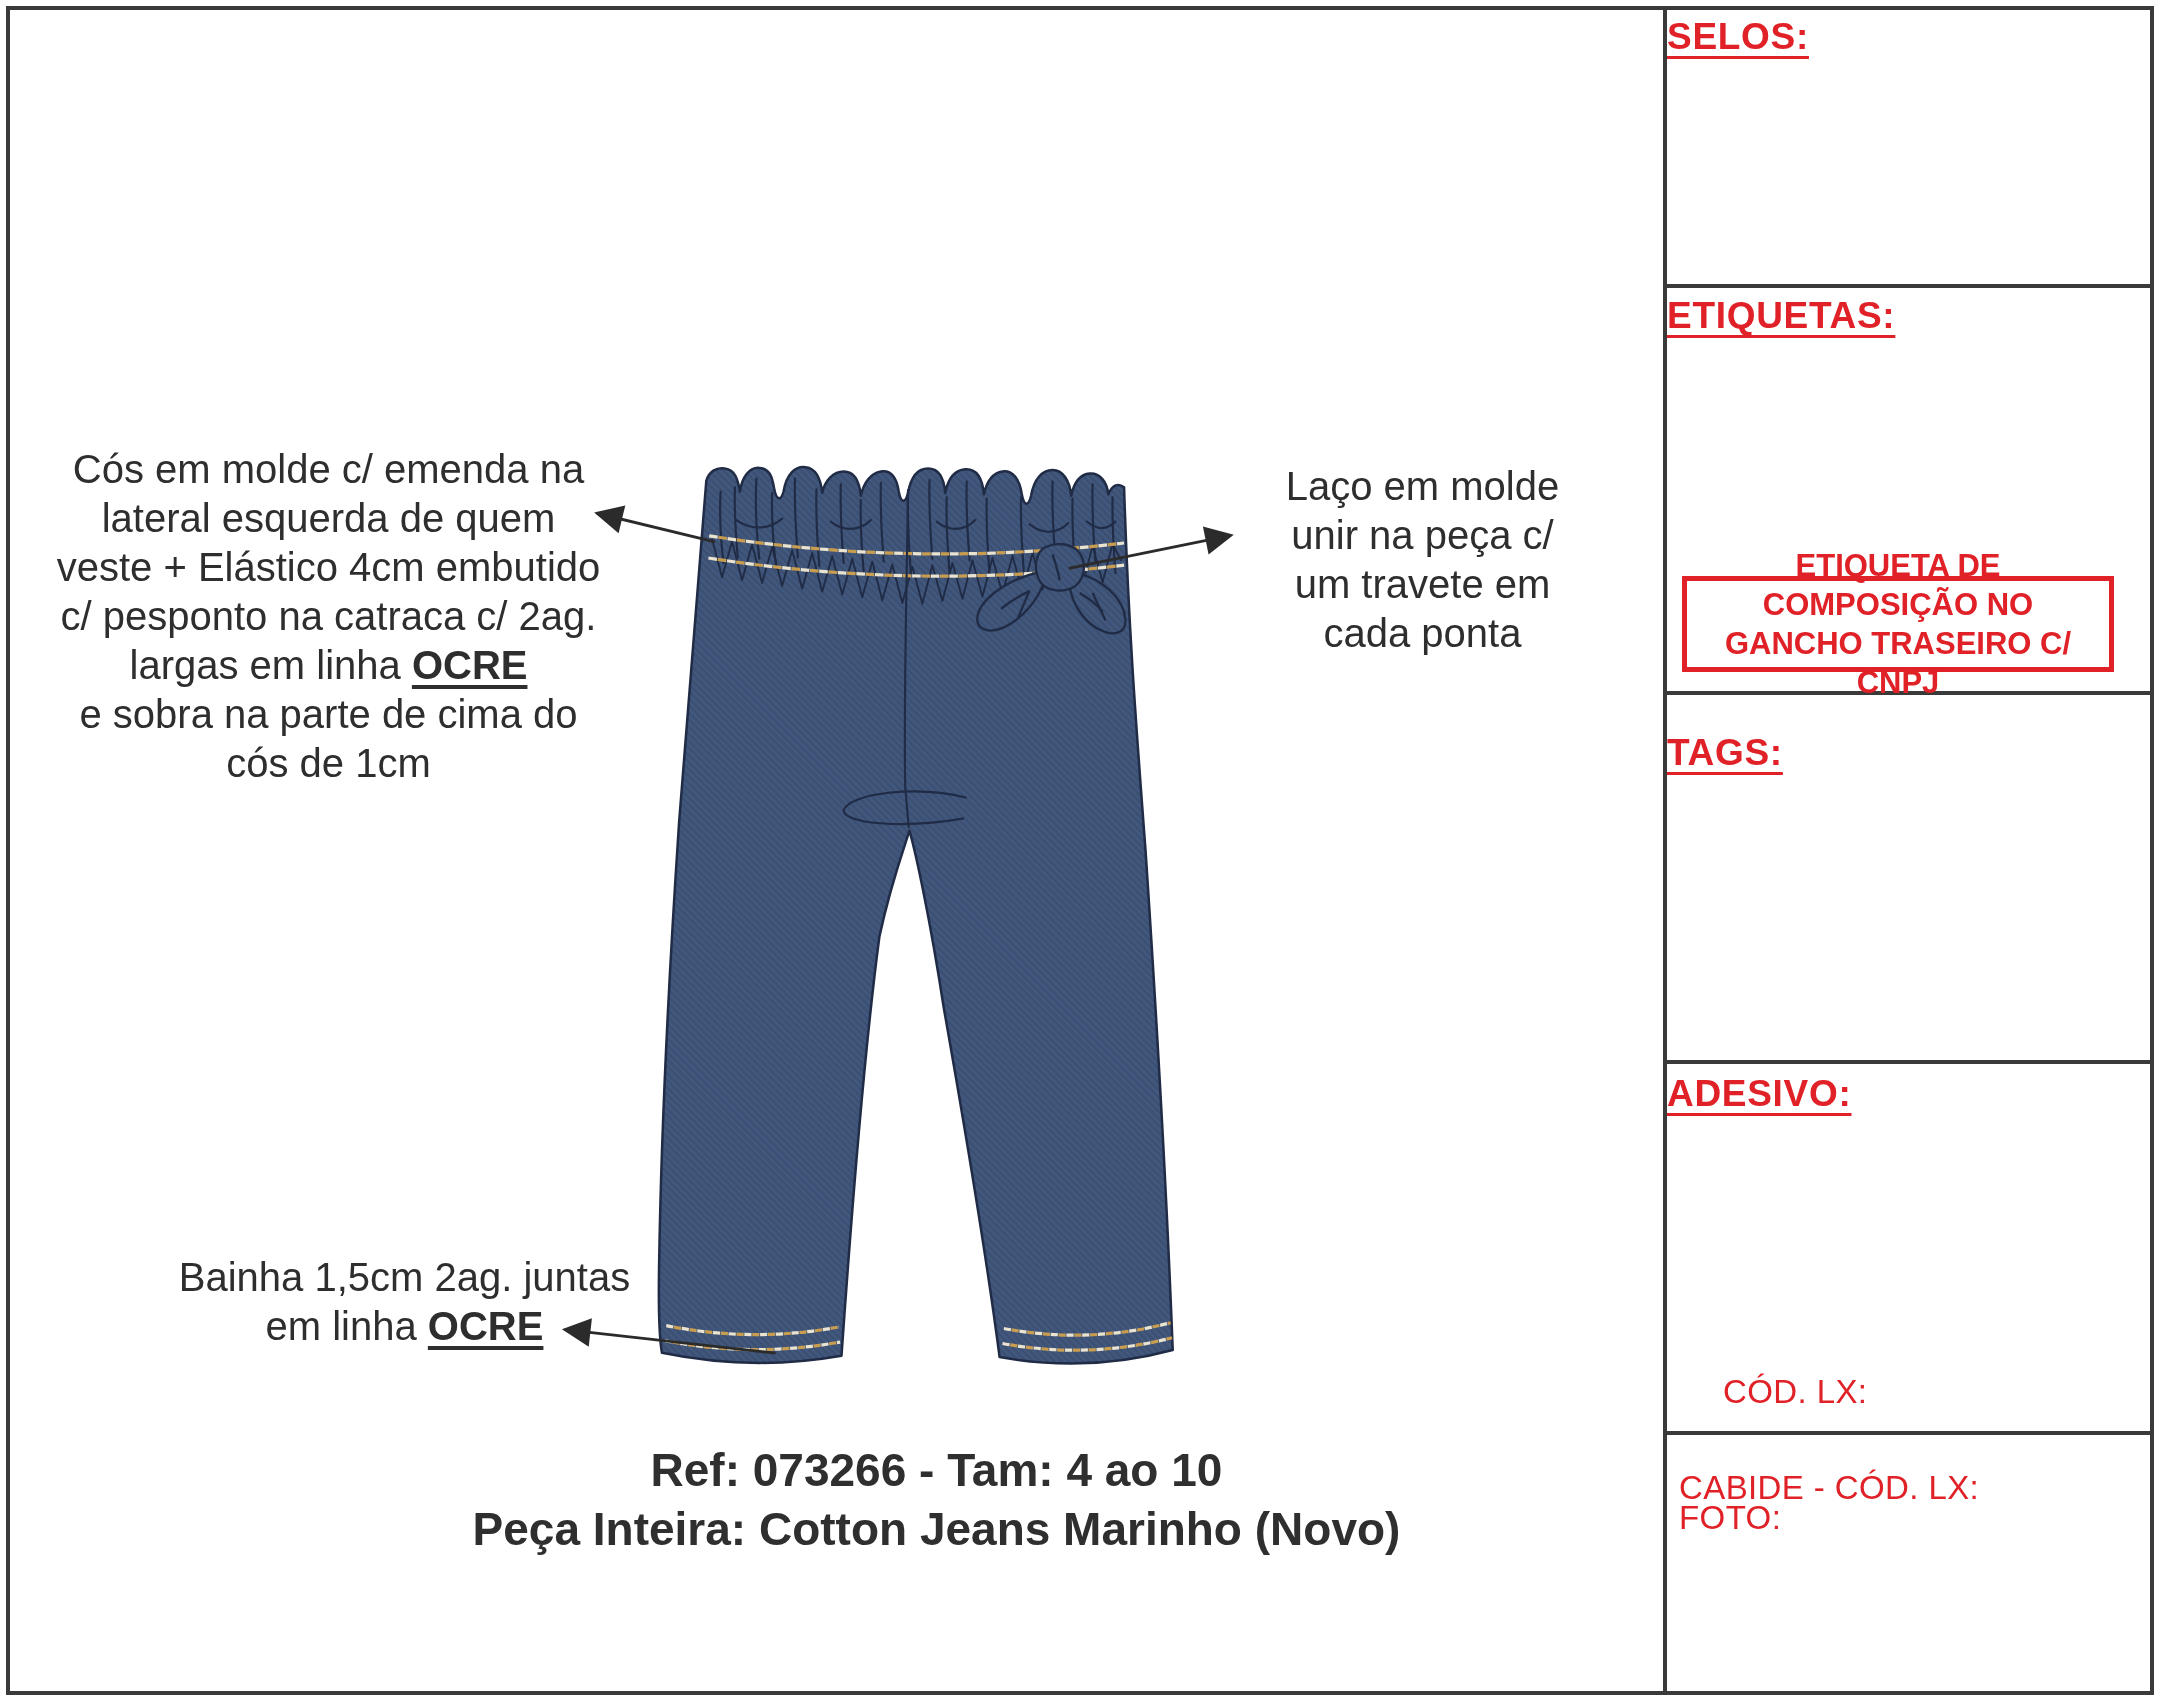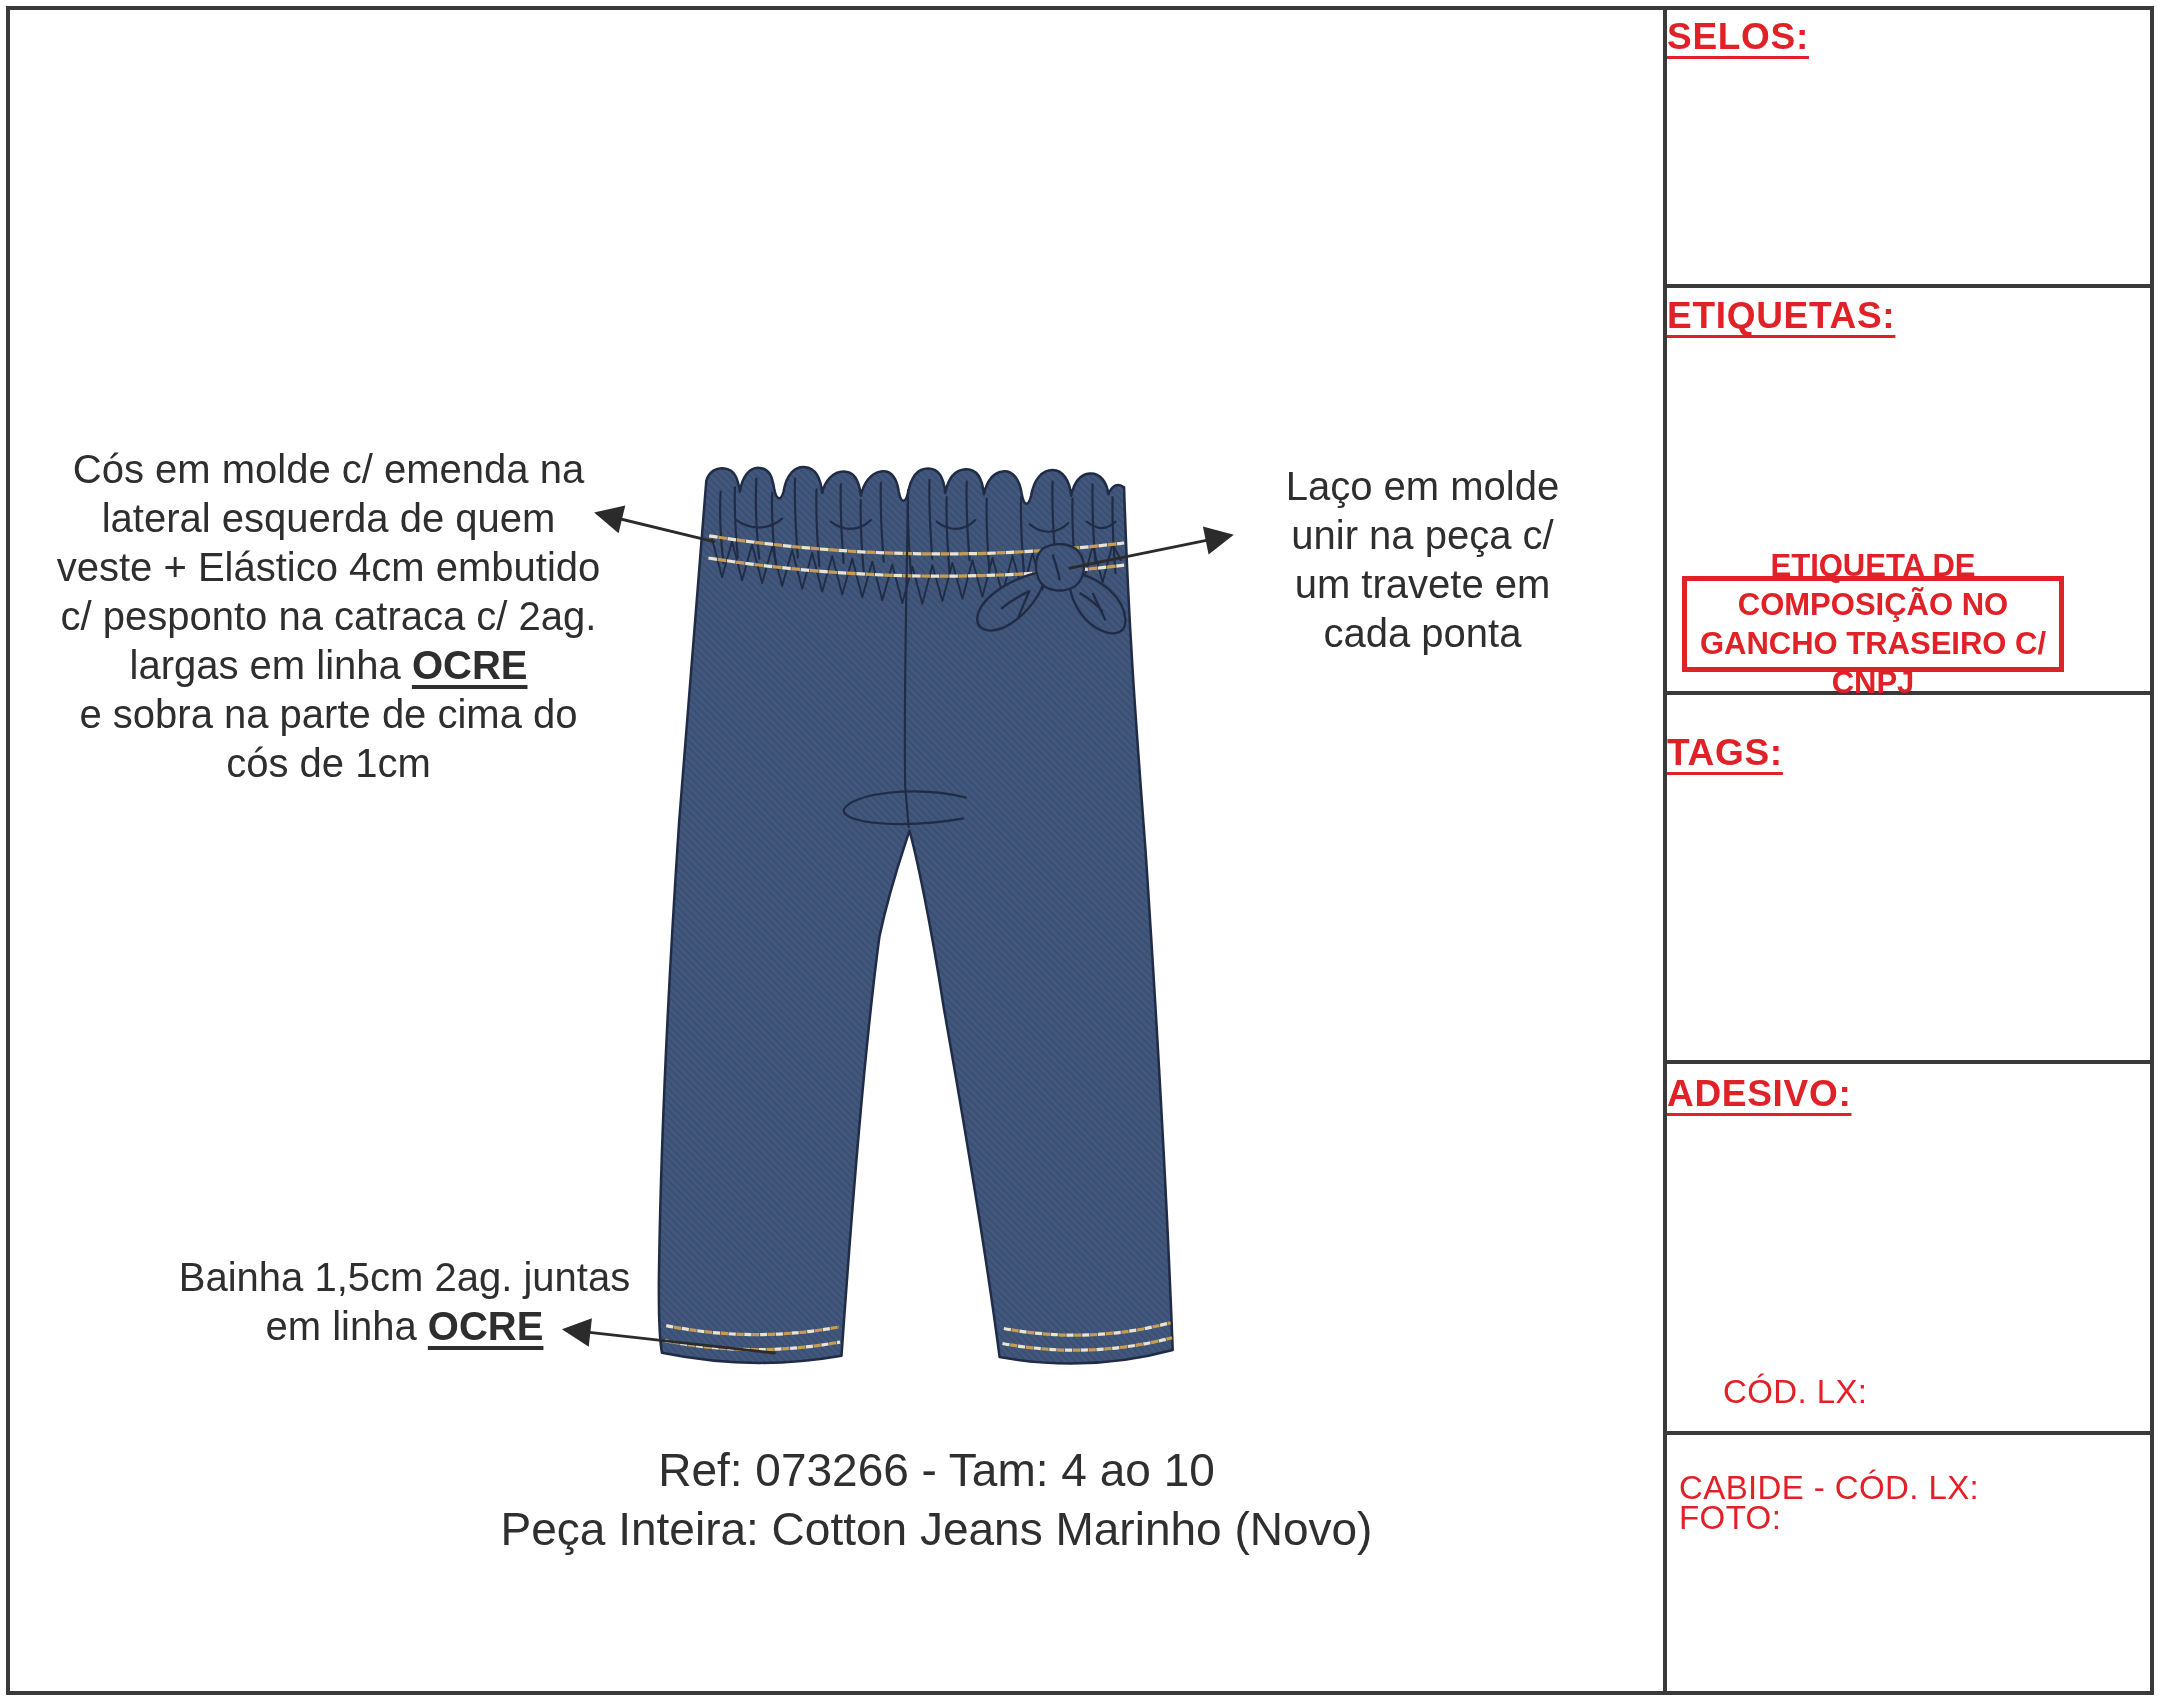--- a/index.html
+++ b/index.html
@@ -28,38 +28,38 @@
 
   .panel-label-left{
     position:absolute;color:#e02127;font-weight:normal;font-size:33px;
     letter-spacing:0.4px;text-decoration:none;text-align:right;
   }
   .pl-codlx{left:1723px;top:1373px;}
   .pl-cabide{left:1679px;top:1449px;margin-top:20px;}
   .pl-foto{left:1679px;top:1499px;}
 
   .comp-box{
-    position:absolute;left:1682px;top:576px;width:382px;height:96px;
+    position:absolute;left:1682px;top:576px;width:432px;height:96px;
     border:5.7px solid #e02127;box-sizing:border-box;
     display:flex;flex-direction:column;justify-content:center;
     text-align:center;color:#e02127;font-weight:bold;font-size:31px;line-height:39px;
   }
 
   .ann{
     position:absolute;color:#2e2e2e;font-size:40px;line-height:49px;text-align:center;
     white-space:nowrap;
   }
   .ann-waistband{left:39px;top:445px;width:579px;}
   .ann-bow{left:1258px;top:462px;width:329px;}
   .ann-hem{left:154px;top:1253px;width:501px;}
   .hl{font-weight:bold;text-decoration:underline;text-underline-offset:5.7px;}
 
   .title{
     position:absolute;left:293px;top:1441px;width:1287px;text-align:center;
-    color:#2f2f2f;font-weight:normal;font-size:46px;line-height:59px;white-space:nowrap;
+    color:#2f2f2f;font-weight:bold;font-size:46px;line-height:59px;white-space:nowrap;
   }
 
   .jeans-svg{position:absolute;left:629px;top:450px;width:601px;height:930px;}
   .arrows-svg{position:absolute;left:0;top:0;width:2161px;height:1702px;pointer-events:none;}
 </style>
 </head>
 <body>
 
 <div class="frame"></div>
 <div class="vline"></div>

